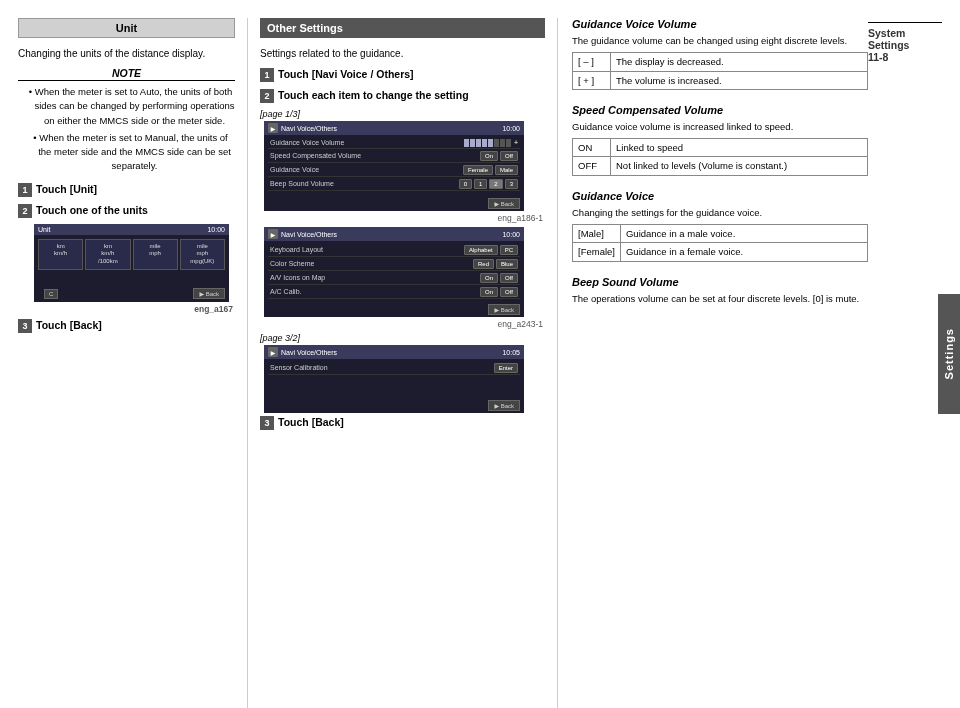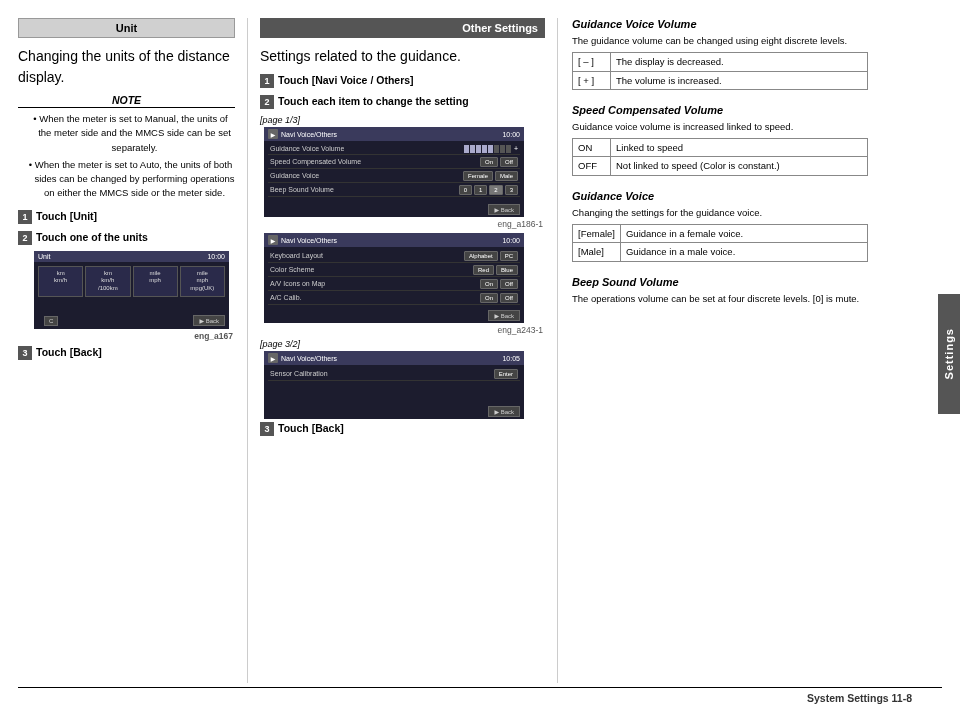--- a/index.html
+++ b/index.html
@@ -11,21 +11,21 @@
       width: 960px;
       height: 708px;
       overflow: hidden;
       position: relative;
     }
 
     .page-container {
       width: 960px;
       height: 708px;
       display: flex;
-      flex-direction: column;
+      flex-direction: row;
       padding: 18px 18px 0 18px;
     }
 
     .main-content {
       display: flex;
       flex: 1;
       gap: 0;
     }
 
     
@@ -42,29 +42,29 @@
       font-weight: bold;
       font-size: 11px;
       padding: 3px 6px;
       margin-bottom: 8px;
     }
 
     .section-title-box-dark {
       border: 1px solid #555;
       background: #555;
       color: #fff;
-      text-align: right;
+      text-align: left;
       font-weight: bold;
       font-size: 11px;
       padding: 3px 6px;
       margin-bottom: 8px;
     }
 
     .body-text {
-      font-size: 14px;
+      font-size: 10px;
       line-height: 1.5;
       margin-bottom: 6px;
     }
 
     .note-section {
       margin-bottom: 8px;
       text-align: center;
     }
 
     .note-title {
@@ -374,22 +374,22 @@
 
 <div class="page-container">
   <div class="main-content">
 
     <div class="left-col">
       <div class="section-title-box">Unit</div>
       <p class="body-text">Changing the units of the distance display.</p>
 
       <div class="note-section">
         <div class="note-title">NOTE</div>
+        <p class="note-text">• <span>When the meter is set to Auto, the units of both sides can be changed by performing operations on either the MMCS side or the meter side.</span></p>
         <p class="note-text">• <span>When the meter is set to Manual, the units of the meter side and the MMCS side can be set separately.</span></p>
-        <p class="note-text">• <span>When the meter is set to Auto, the units of both sides can be changed by performing operations on either the MMCS side or the meter side.</span></p>
       </div>
 
       <div class="step">
         <div class="step-num">1</div>
         <span class="step-text">Touch [Unit]</span>
       </div>
 
       <div class="step">
         <div class="step-num">2</div>
         <span class="step-text">Touch one of the units</span>
@@ -572,38 +572,38 @@
         <div class="right-section-title">Speed Compensated Volume</div>
         <p class="right-body-text">Guidance voice volume is increased linked to speed.</p>
         <table class="right-table">
           <tbody>
               <tr>
             <td>ON</td>
             <td>Linked to speed</td>
           </tr>
           <tr>
             <td>OFF</td>
-            <td>Not linked to speed (Color is constant.)</td>
+            <td>Not linked to levels (Volume is constant.)</td>
           </tr>
         </tbody>
           </table>
       </div>
 
       <div class="right-section">
         <div class="right-section-title">Guidance Voice</div>
         <p class="right-body-text">Changing the settings for the guidance voice.</p>
         <table class="right-table">
           <tbody>
               <tr>
+            <td>[Male]</td>
+            <td>Guidance in a male voice.</td>
+          </tr>
+          <tr>
             <td>[Female]</td>
             <td>Guidance in a female voice.</td>
-          </tr>
-          <tr>
-            <td>[Male]</td>
-            <td>Guidance in a male voice.</td>
           </tr>
         </tbody>
           </table>
       </div>
 
       <div class="right-section">
         <div class="right-section-title">Beep Sound Volume</div>
         <p class="right-body-text">The operations volume can be set at four discrete levels. [0] is mute.</p>
       </div>
 

